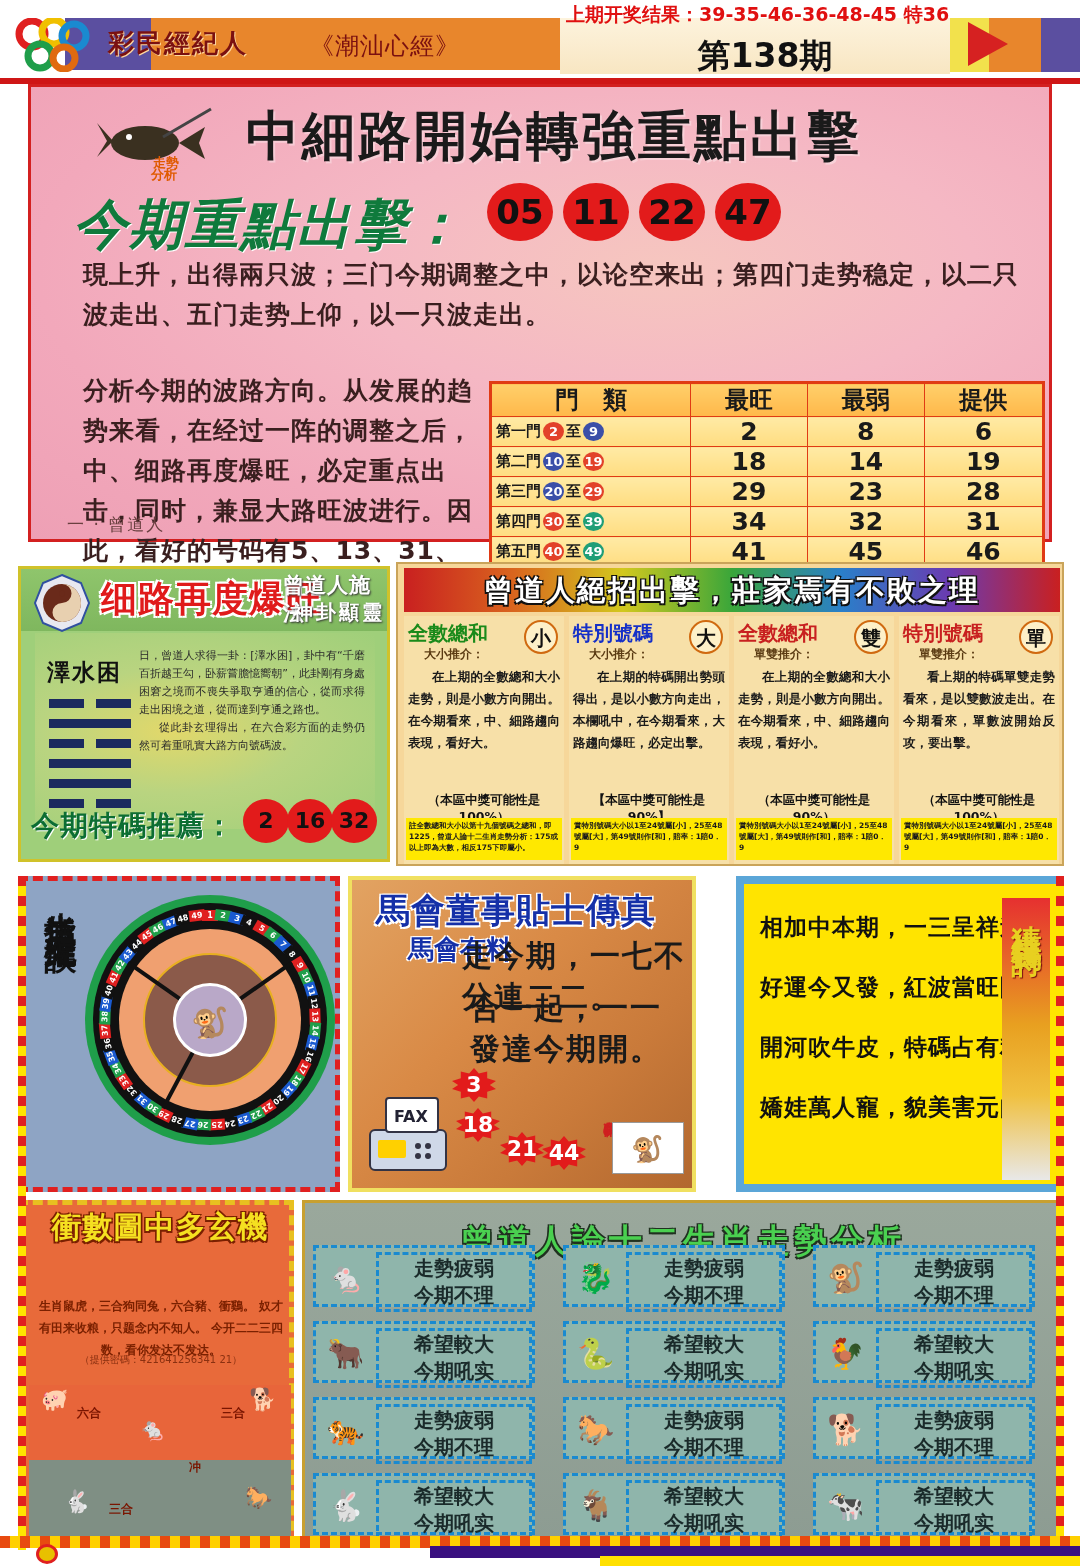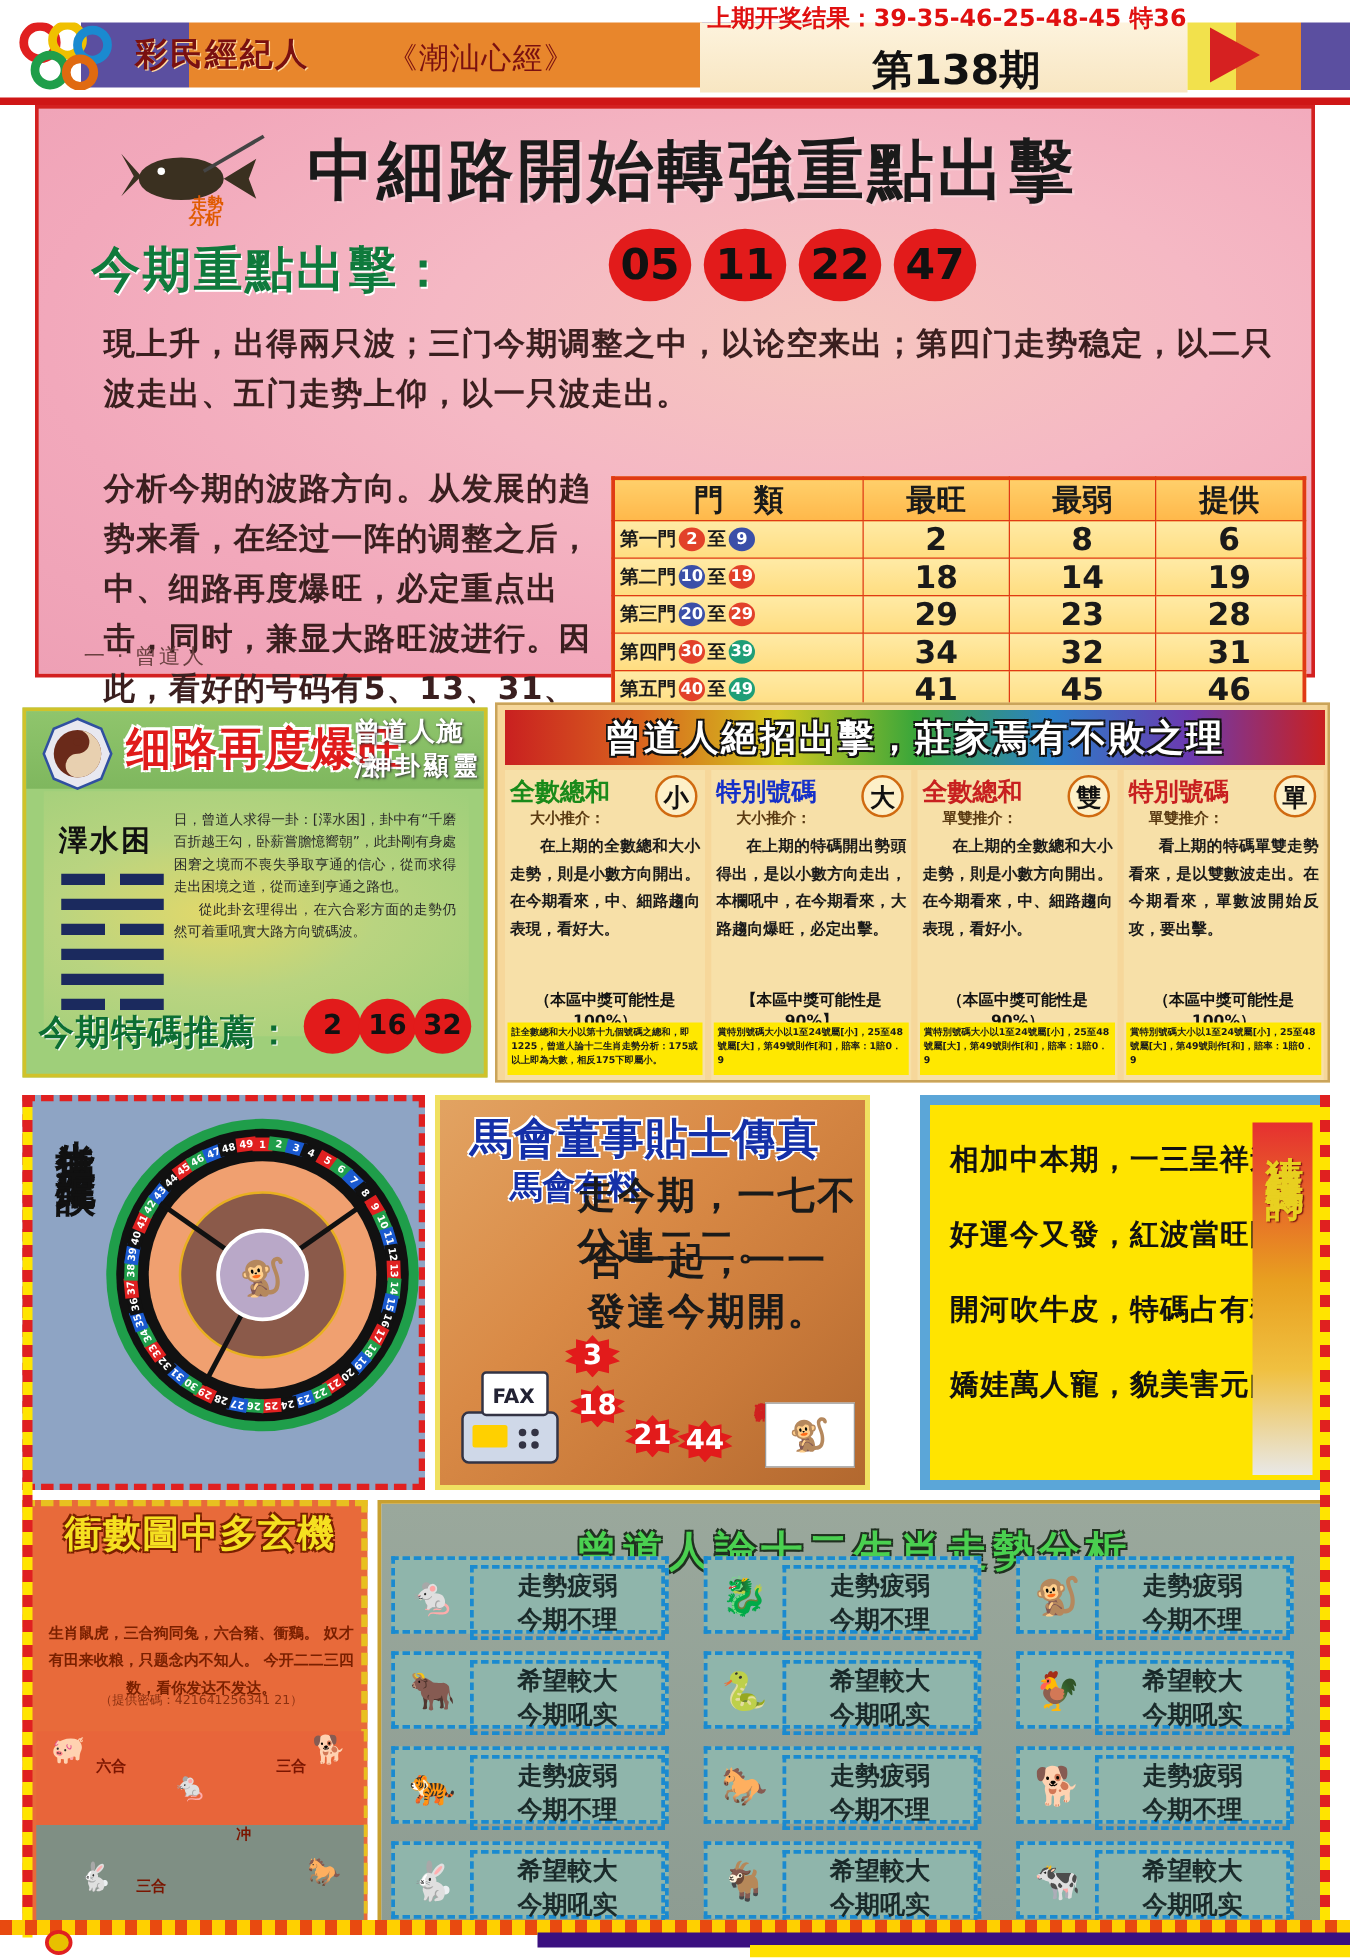--- a/index.html
+++ b/index.html
@@ -33,22 +33,22 @@
   .hdr-rule { position:absolute; left:0; top:78px; width:1080px; height:6px; background:#cf1616; }
 
   
   .blk1 { position:absolute; left:28px; top:84px; width:1024px; height:458px;
       background: radial-gradient(ellipse at 62% 40%, #f6c6bf 0%, #f5b8c4 35%, #f2a8bb 70%, #eea0b5 100%);
       border:3px solid #d32020; }
   .b1-fish { position:absolute; left:62px; top:16px; width:130px; height:78px; }
   .b1-title { position:absolute; left:215px; top:14px; width:800px; font-size:53px; font-weight:bold;
       color:#1a1a1a; letter-spacing:3px; white-space:nowrap; text-shadow:2px 2px 0 rgba(255,255,255,.35);}
   .b1-pickrow { position:absolute; left:32px; top:96px; width:980px; height:62px; }
-  .b1-picklabel { position:absolute; left:10px; top:6px; font-size:39px; font-weight:bold; color:#0f7a3c;
-      letter-spacing:2px; text-shadow:1px 1px 0 #fff; }
+  .b1-picklabel { position:absolute; left:10px; top:6px; font-size:54px; font-weight:bold; color:#0f7a3c;
+      letter-spacing:2px; text-shadow:1px 1px 0 #fff;font-style:italic; }
   .ball-red { position:absolute; top:0px; width:66px; height:58px; border-radius:50%;
       background:#e21b1b; color:#111; font-size:34px; font-weight:bold; text-align:center; line-height:58px; }
   .b1-para { position:absolute; left:52px; top:168px; width:940px; font-size:25px; color:#3a1f1f;
       line-height:40px; font-weight:bold; letter-spacing:1px;}
   .b1-para2 { position:absolute; left:52px; top:284px; width:400px; font-size:25px; color:#3a1f1f;
       line-height:40px; font-weight:bold; letter-spacing:1px;}
   .b1-sig { position:absolute; left:36px; top:426px; font-size:17px; color:#6a4040; letter-spacing:2px;}
 
   
   .b1-table { position:absolute; left:458px; top:294px; width:556px; height:152px;
@@ -206,21 +206,21 @@
     <svg class="hdr-logo" viewBox="0 0 86 54">
       <circle cx="22" cy="16" r="13" fill="none" stroke="#e02020" stroke-width="7"></circle>
       <circle cx="44" cy="14" r="12" fill="none" stroke="#f0c000" stroke-width="7"></circle>
       <circle cx="64" cy="18" r="12" fill="none" stroke="#1a8ad0" stroke-width="7"></circle>
       <circle cx="30" cy="38" r="12" fill="none" stroke="#1f9e4a" stroke-width="7"></circle>
       <circle cx="54" cy="40" r="11" fill="none" stroke="#e06a10" stroke-width="7"></circle>
     </svg>
     <div class="hdr-brand">彩民經紀人</div>
     <div class="hdr-sub">《潮汕心經》</div>
     <div class="hdr-panel"></div>
-    <div class="hdr-result">上期开奖结果：39-35-46-25-48-45  特36</div>
+    <div class="hdr-result">上期开奖结果：39-35-46-36-48-45  特36</div>
     <div class="hdr-issue">第138期</div>
     <div class="hdr-right"></div>
     <div class="hdr-tri"></div>
     <div class="hdr-rule"></div>
   </div>
 
   <div class="blk1">
     <svg class="b1-fish" viewBox="0 0 130 78">
       <ellipse cx="52" cy="40" rx="34" ry="17" fill="#3a3020"></ellipse>
       <polygon points="86,40 112,24 106,40 112,56" fill="#3a3020"></polygon>

